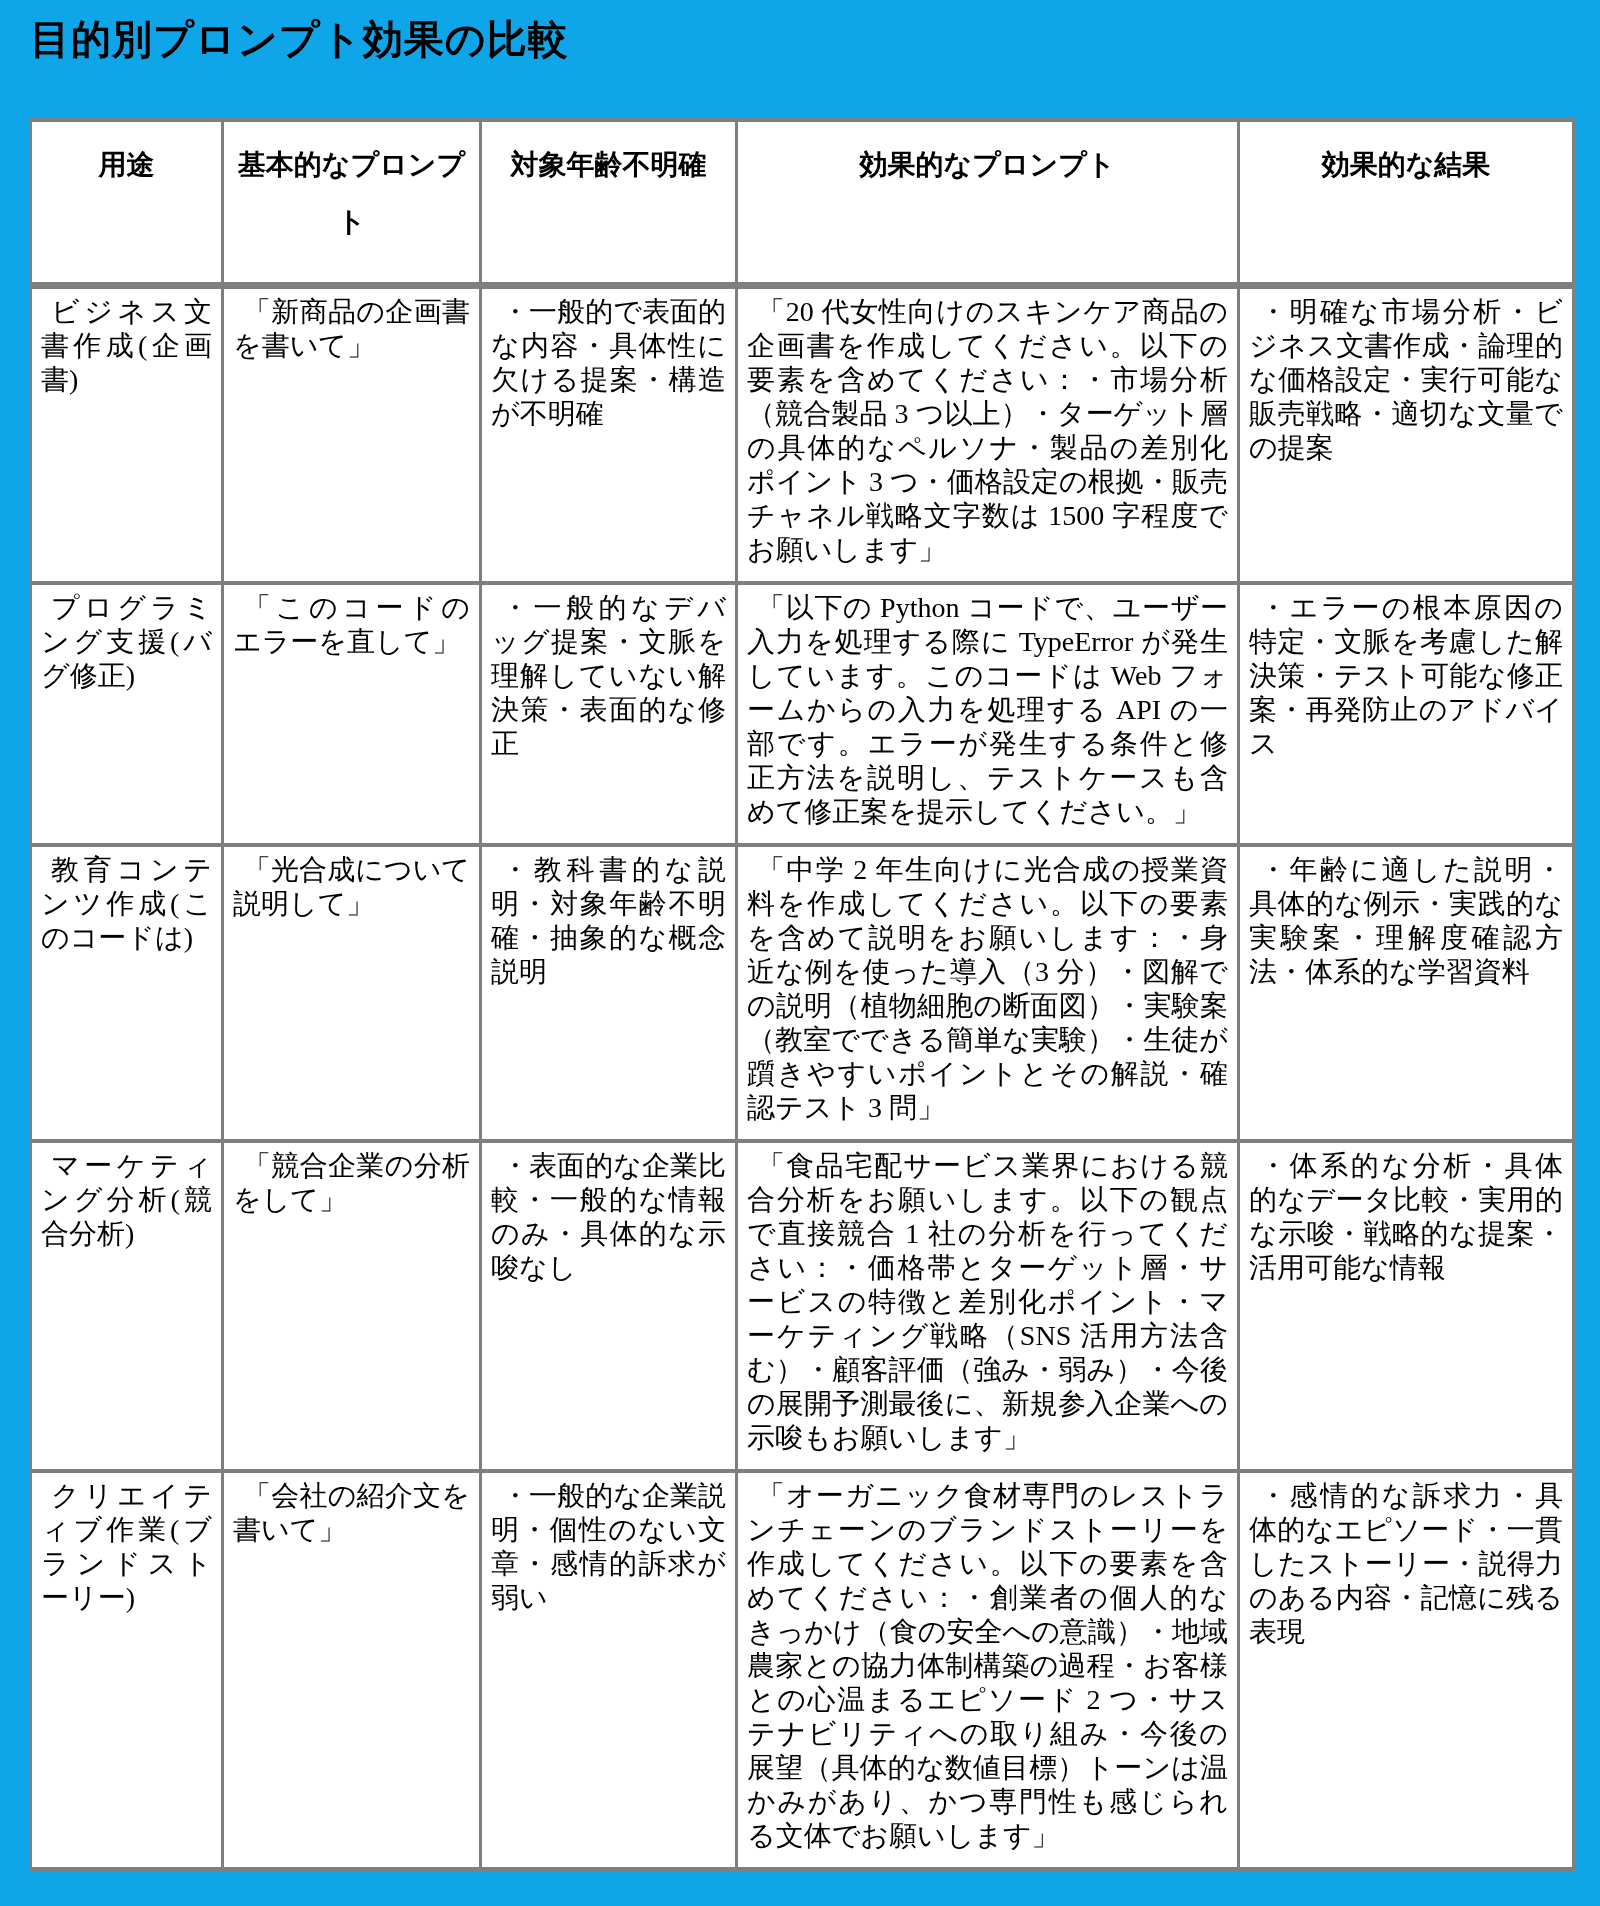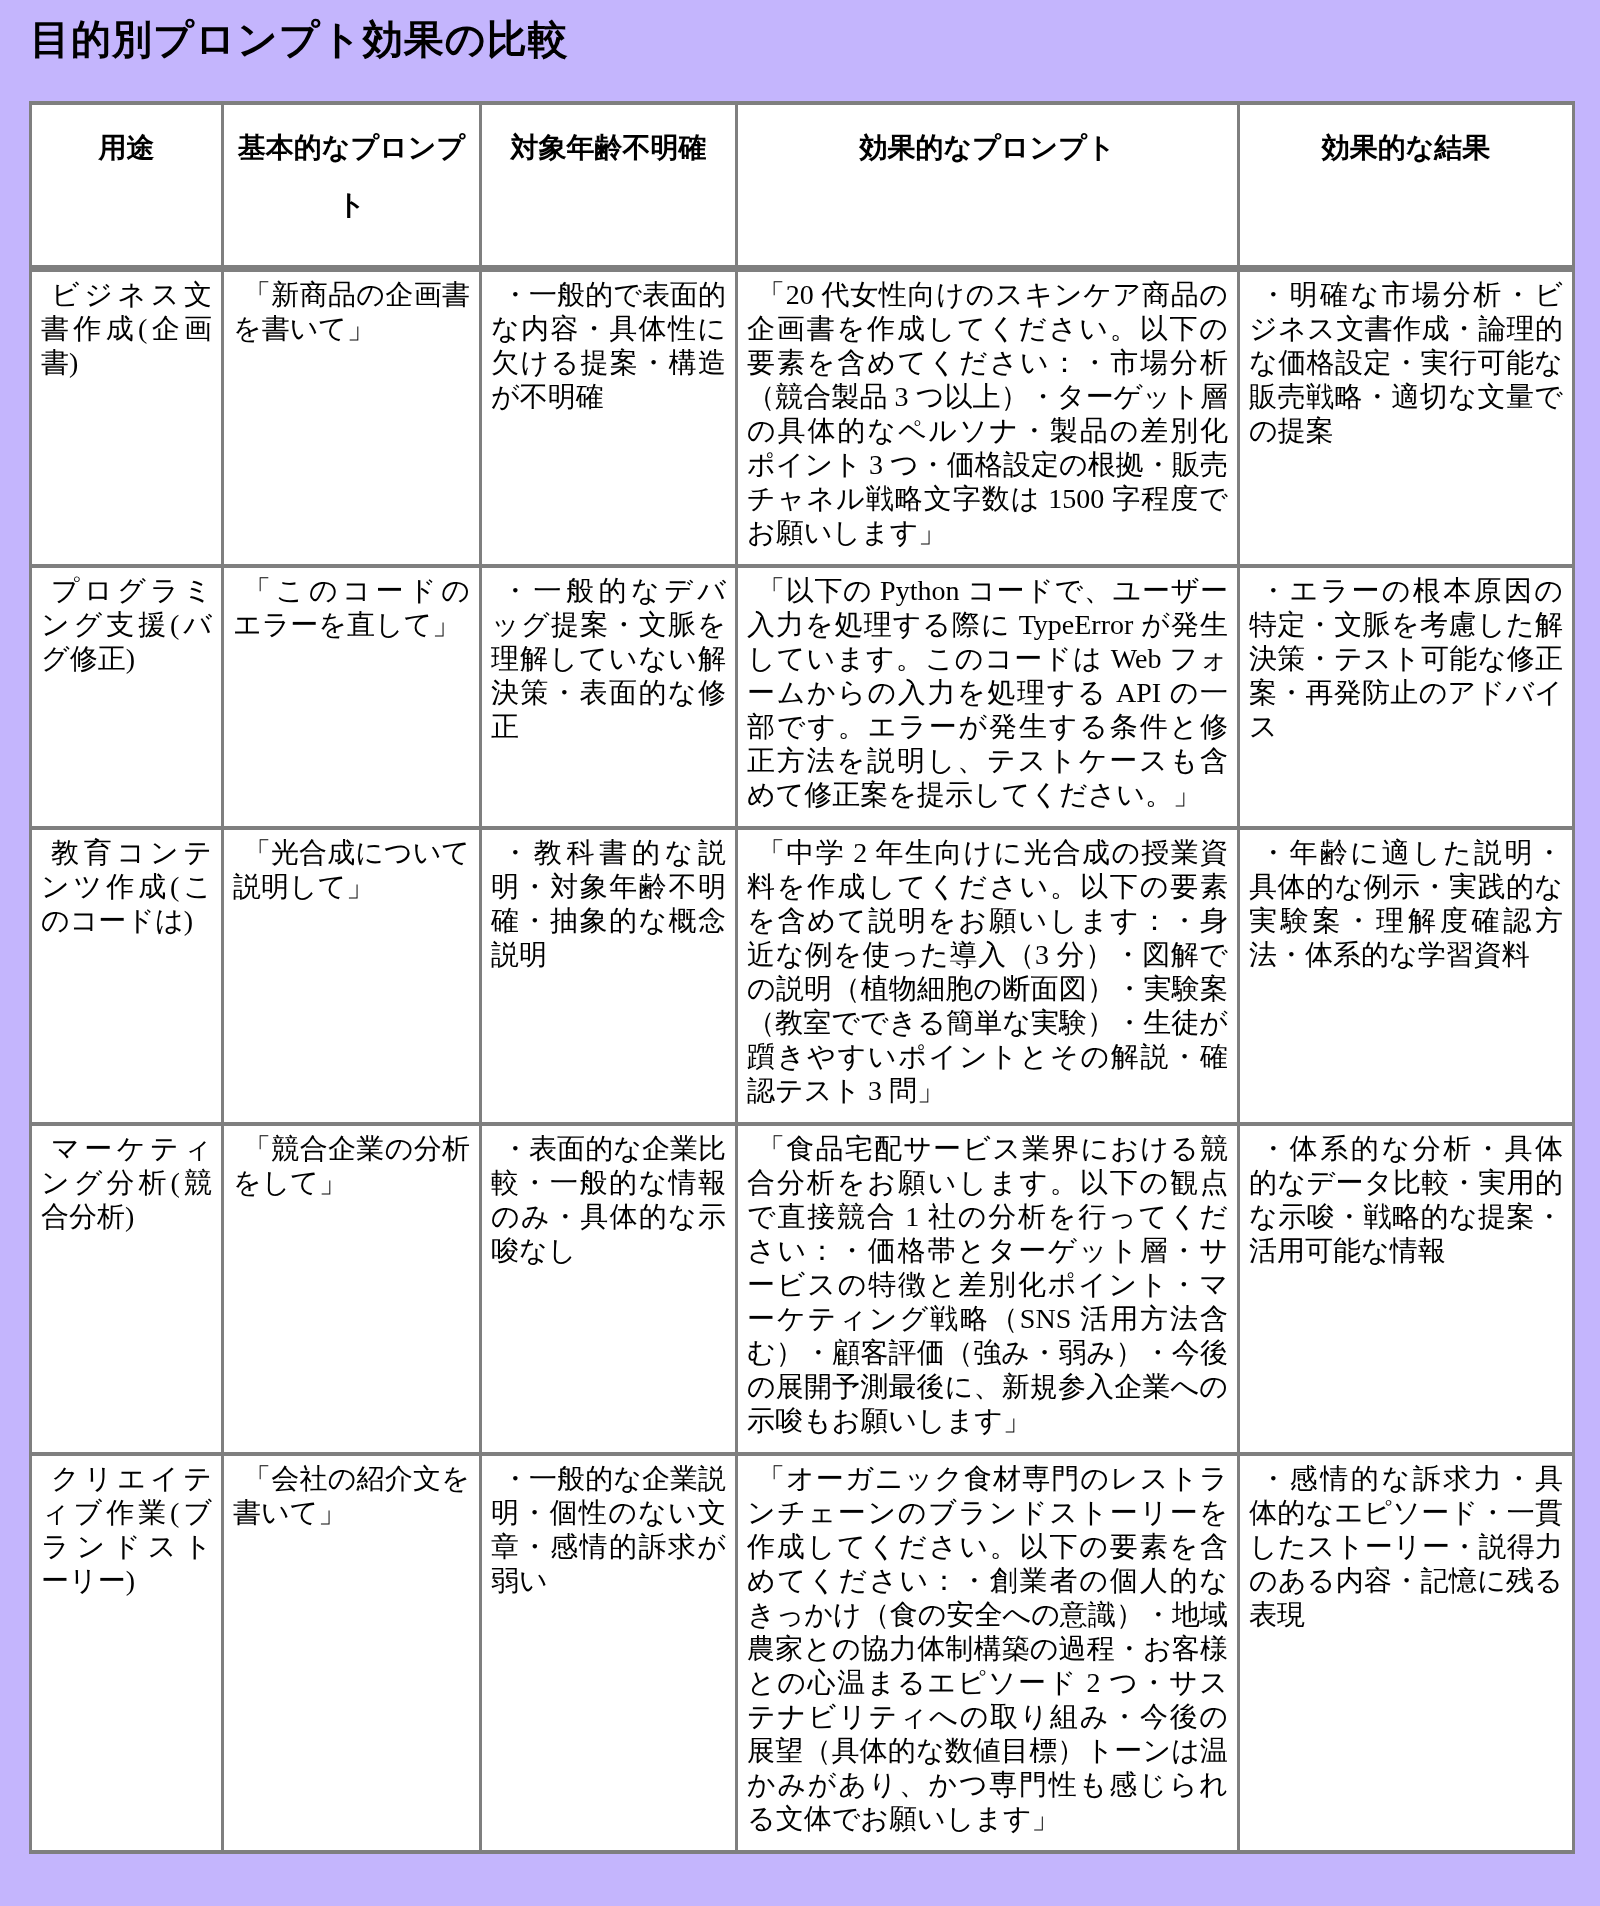--- a/index.html
+++ b/index.html
@@ -6,36 +6,36 @@
     margin: 0;
     padding: 0;
     background: #ffffff;
     color: #000000;
     font-family: "Liberation Serif", "DejaVu Serif", serif;
   }
   .page {
     position: relative;
     width: 1600px;
     min-height: 1906px;
-    background: #c4b5fd;
+    background: #0ea5e9;
     box-sizing: border-box;
     padding: 10px 0 30px 0;
   }
   h1.doc-title {
     margin: 4px 0 0 30px;
     font-size: 40px;
     font-weight: bold;
     letter-spacing: 1px;
     line-height: 1.3;
   }
   table.cmp {
     border-collapse: collapse;
     table-layout: fixed;
     width: 1543px;
-    margin: 35px 0 0 29px;
+    margin: 52px 0 0 29px;
     background: #ffffff;
   }
   table.cmp col.c1 { width: 192px; }
   table.cmp col.c2 { width: 258px; }
   table.cmp col.c3 { width: 256px; }
   table.cmp col.c4 { width: 502px; }
   table.cmp col.c5 { width: 335px; }
 
   table.cmp th, table.cmp td {
     border: 3px solid #7f7f7f;

